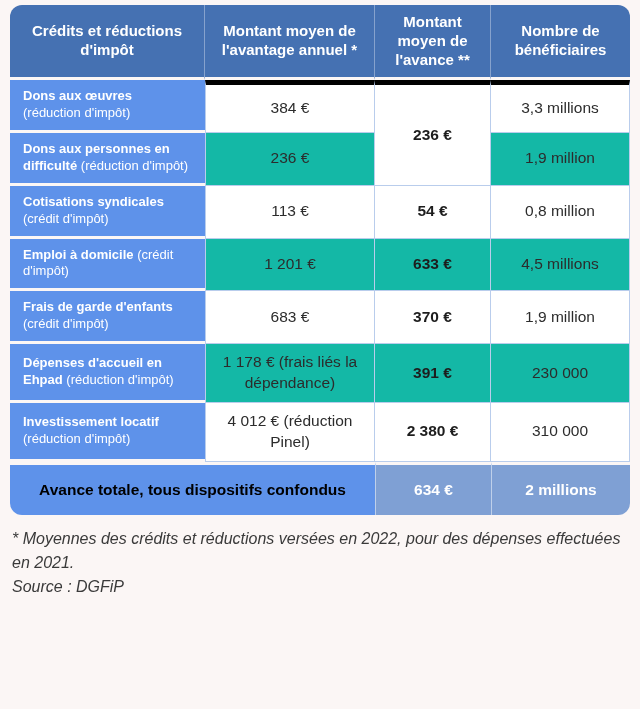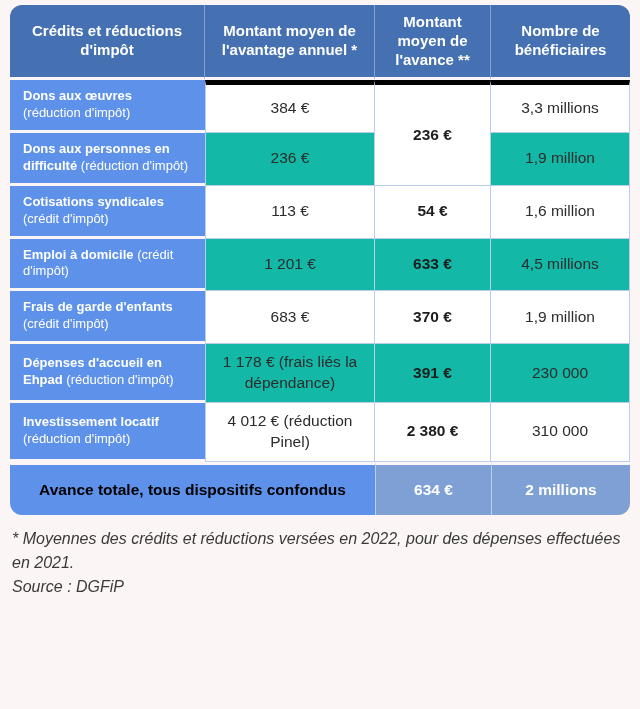--- a/index.html
+++ b/index.html
@@ -134,21 +134,21 @@
       </tr>
       <tr class="light">
         <td class="label"><strong>Dons aux personnes en difficulté</strong> <span>(réduction d'impôt)</span></td>
         <td class="data annual">236 €</td>
         <td class="data">1,9 million</td>
       </tr>
       <tr>
         <td class="label"><strong>Cotisations syndicales</strong> <span>(crédit d'impôt)</span></td>
         <td class="data annual">113 €</td>
         <td class="data advance">54 €</td>
-        <td class="data">1,6 million</td>
+        <td class="data">0,8 million</td>
       </tr>
       <tr class="light">
         <td class="label"><strong>Emploi à domicile</strong> <span>(crédit d'impôt)</span></td>
         <td class="data annual">1 201 €</td>
         <td class="data advance">633 €</td>
         <td class="data">4,5 millions</td>
       </tr>
       <tr>
         <td class="label"><strong>Frais de garde d'enfants</strong> <span>(crédit d'impôt)</span></td>
         <td class="data annual">683 €</td>

